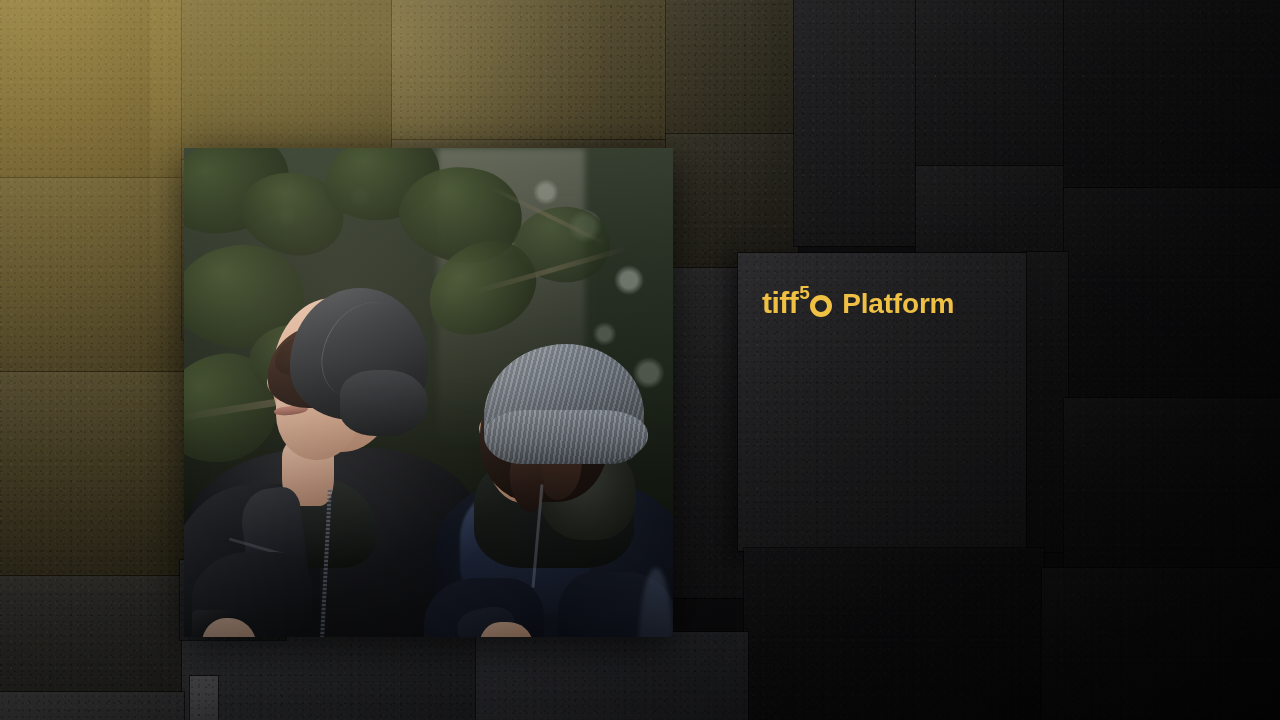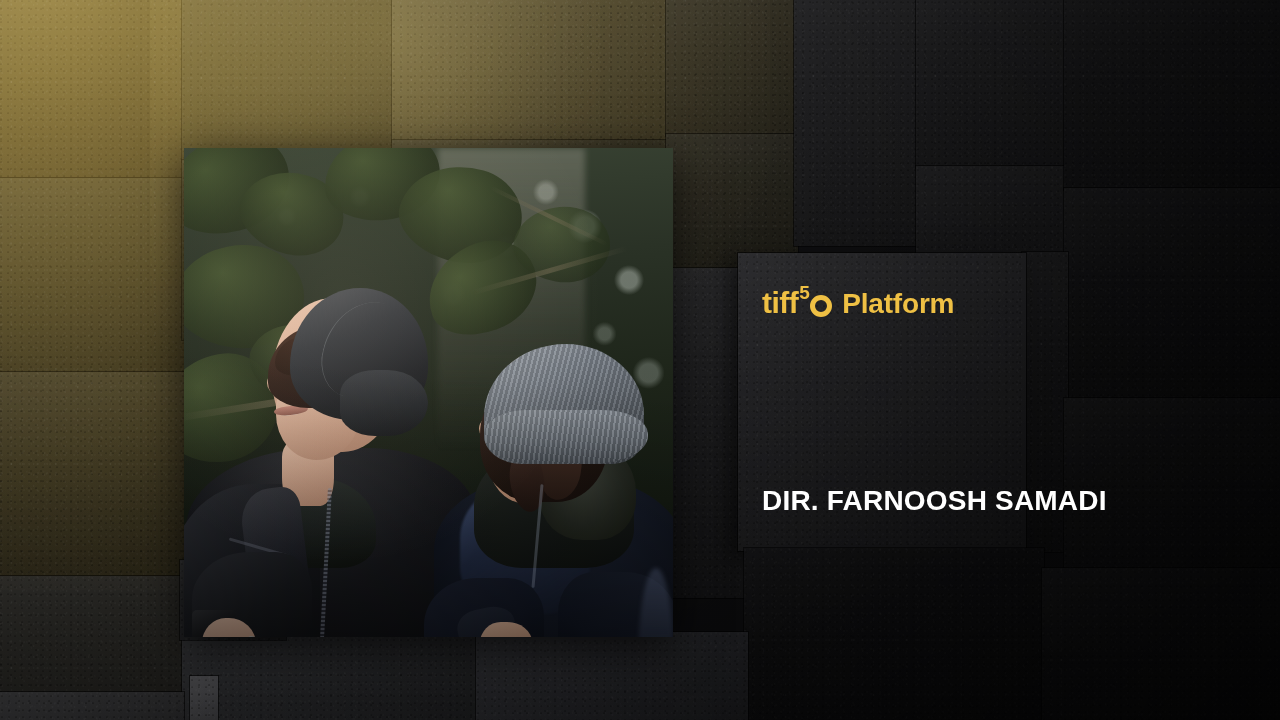--- a/index.html
+++ b/index.html
@@ -597,15 +597,14 @@
       <span class="tiff-word">tiff</span>
       <span class="tiff-50">
         <span class="five">5</span>
         <span class="zero"></span>
       </span>
     </span>
     <span class="platform">Platform</span>
   </div>
 
 
-  <div class="director">DIR. FARNOOSH SAMADI</div>
 
 </div>
 
 </body></html>

